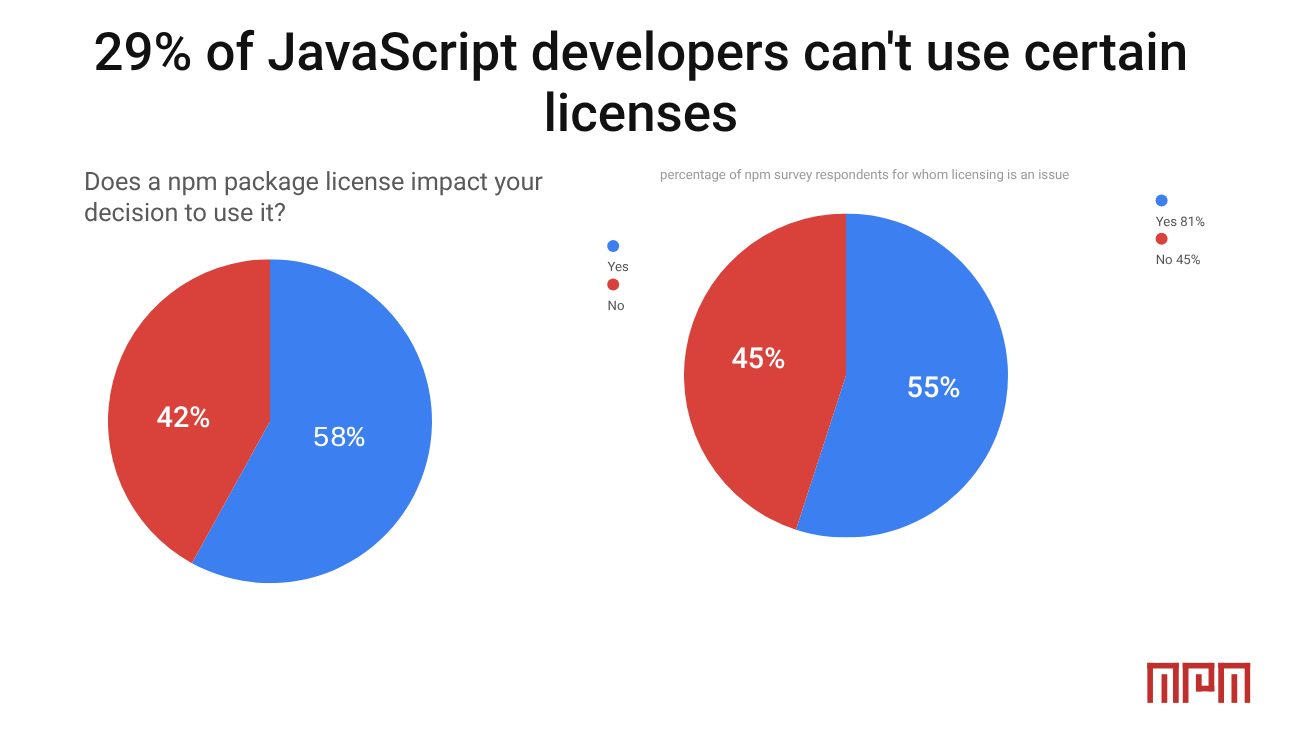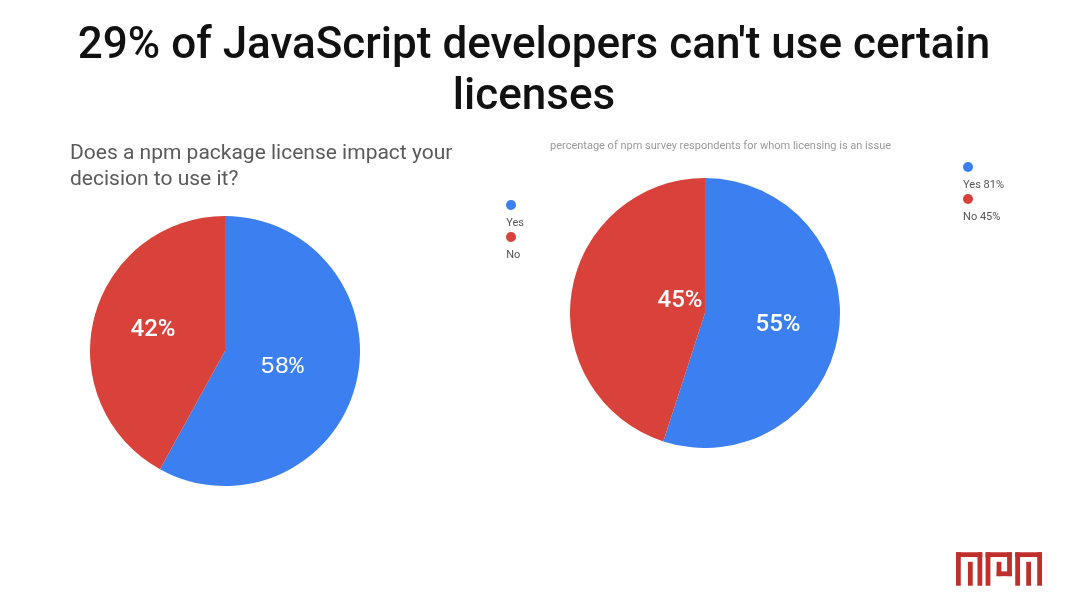--- a/index.html
+++ b/index.html
@@ -42,21 +42,21 @@
           </div>
         </div>
         <div class="pie-wrap">
           <svg width="270" height="270" viewBox="0 0 200 200">
             <g transform="translate(100,100)">
               <path fill="#3b7ff0" d="M 0 0 L 0.00 -100.00 A 100 100 0 1 1 -48.18 87.63 Z"></path>
               <path fill="#d8423a" d="M 0 0 L -48.18 87.63 A 100 100 0 0 1 -0.00 -100.00 Z"></path>
             </g>
           </svg>
           <div class="pie-label" style="left:162px; top:137px; width:60px;font-family:Liberation Mono, monospace;">58%</div>
-          <div class="pie-label" style="left:33px; top:98px; width:60px;">42%</div>
+          <div class="pie-label" style="left:33px; top:118px; width:60px;">42%</div>
         </div>
       </div>
     </div>
 
     <div class="chart-block">
       <div class="chart-sub">percentage of npm survey respondents for whom licensing is an issue</div>
       <div class="chart-body">
         <div class="legend">
           <div class="legend-row">
             <span class="swatch" style="background:#3b7ff0"></span>
@@ -68,21 +68,21 @@
           </div>
         </div>
         <div class="pie-wrap">
           <svg width="270" height="270" viewBox="0 0 200 200">
             <g transform="translate(100,100)">
               <path fill="#3b7ff0" d="M 0 0 L 0.00 -100.00 A 100 100 0 1 1 -30.90 95.11 Z"></path>
               <path fill="#d8423a" d="M 0 0 L -30.90 95.11 A 100 100 0 0 1 -0.00 -100.00 Z"></path>
             </g>
           </svg>
           <div class="pie-label" style="left:178px; top:131px; width:60px;">55%</div>
-          <div class="pie-label" style="left:32px; top:107px; width:60px;margin-left:48px;">45%</div>
+          <div class="pie-label" style="left:32px; top:107px; width:60px;">45%</div>
         </div>
       </div>
     </div>
 
   </div>
 
   <div class="npm-logo">
     <svg width="86" height="34" viewBox="0 0 180 70">
       <g fill="#c02f2b">
         <rect x="0" y="0" width="10" height="70"></rect>

